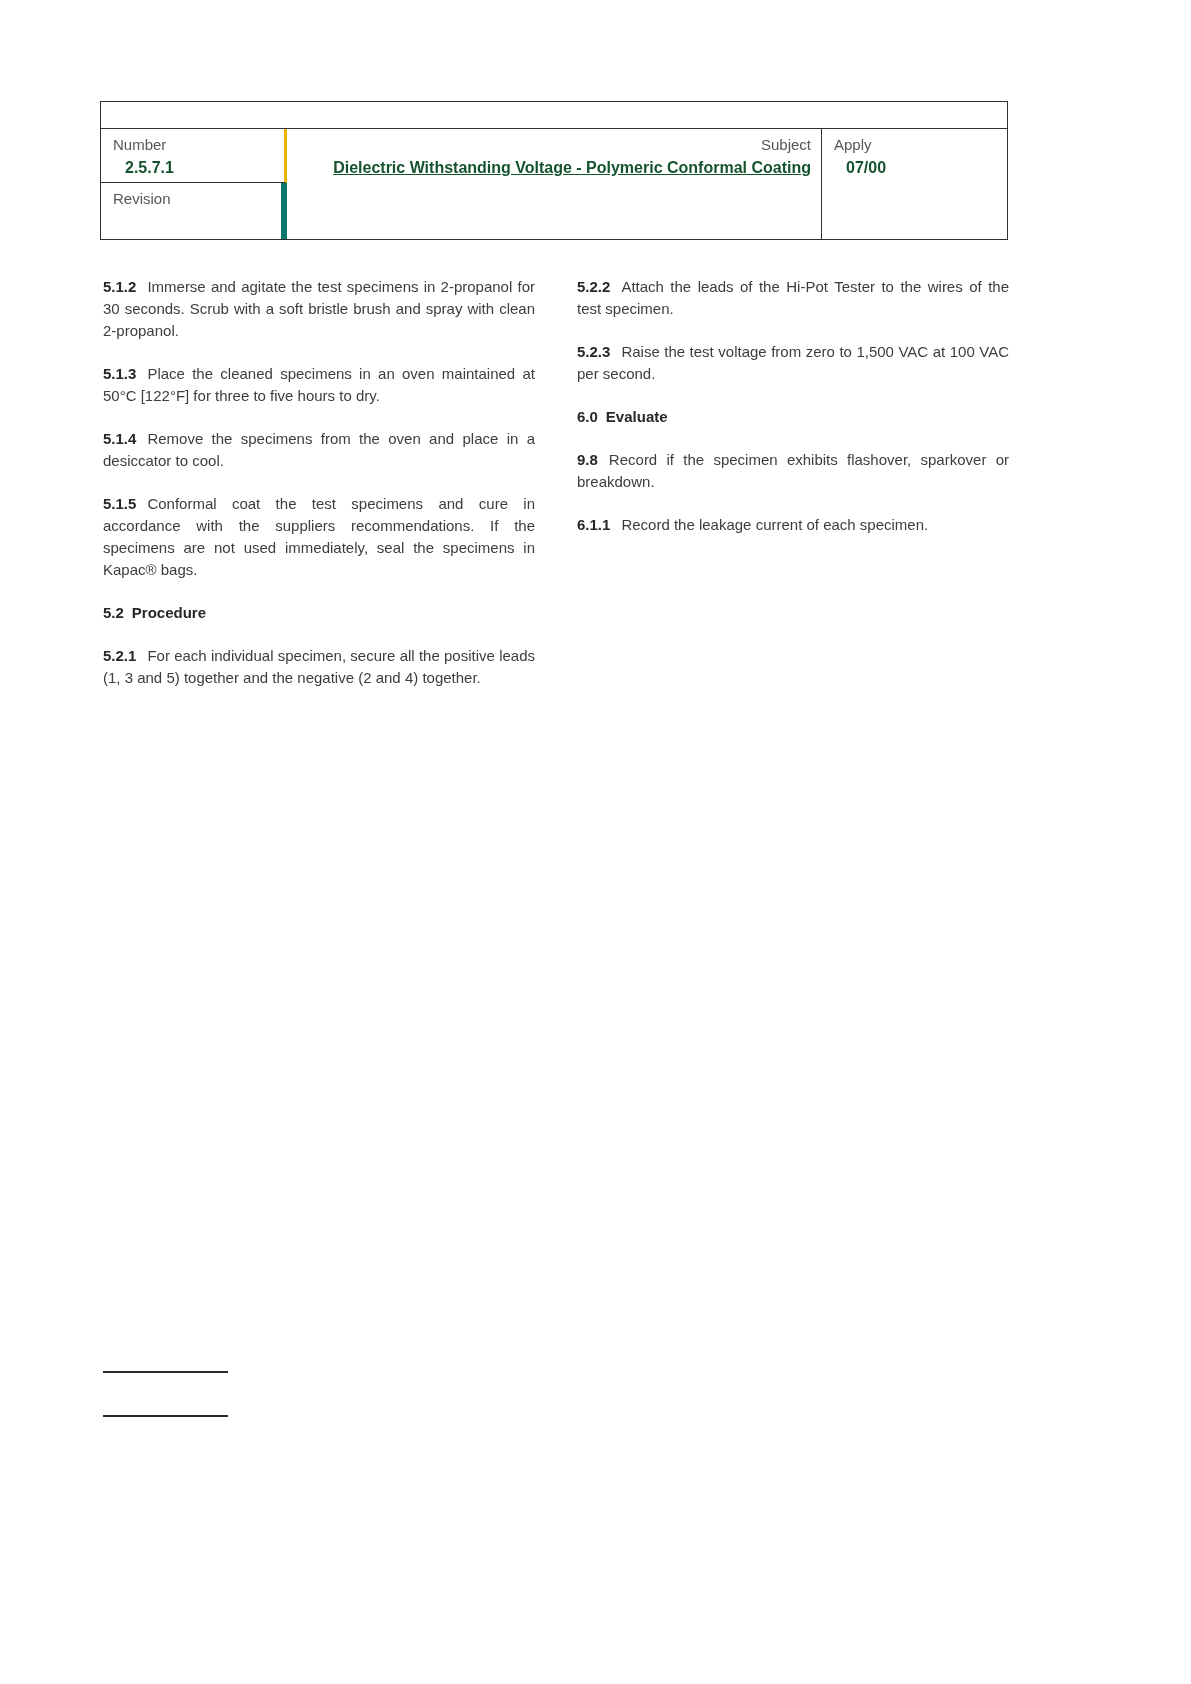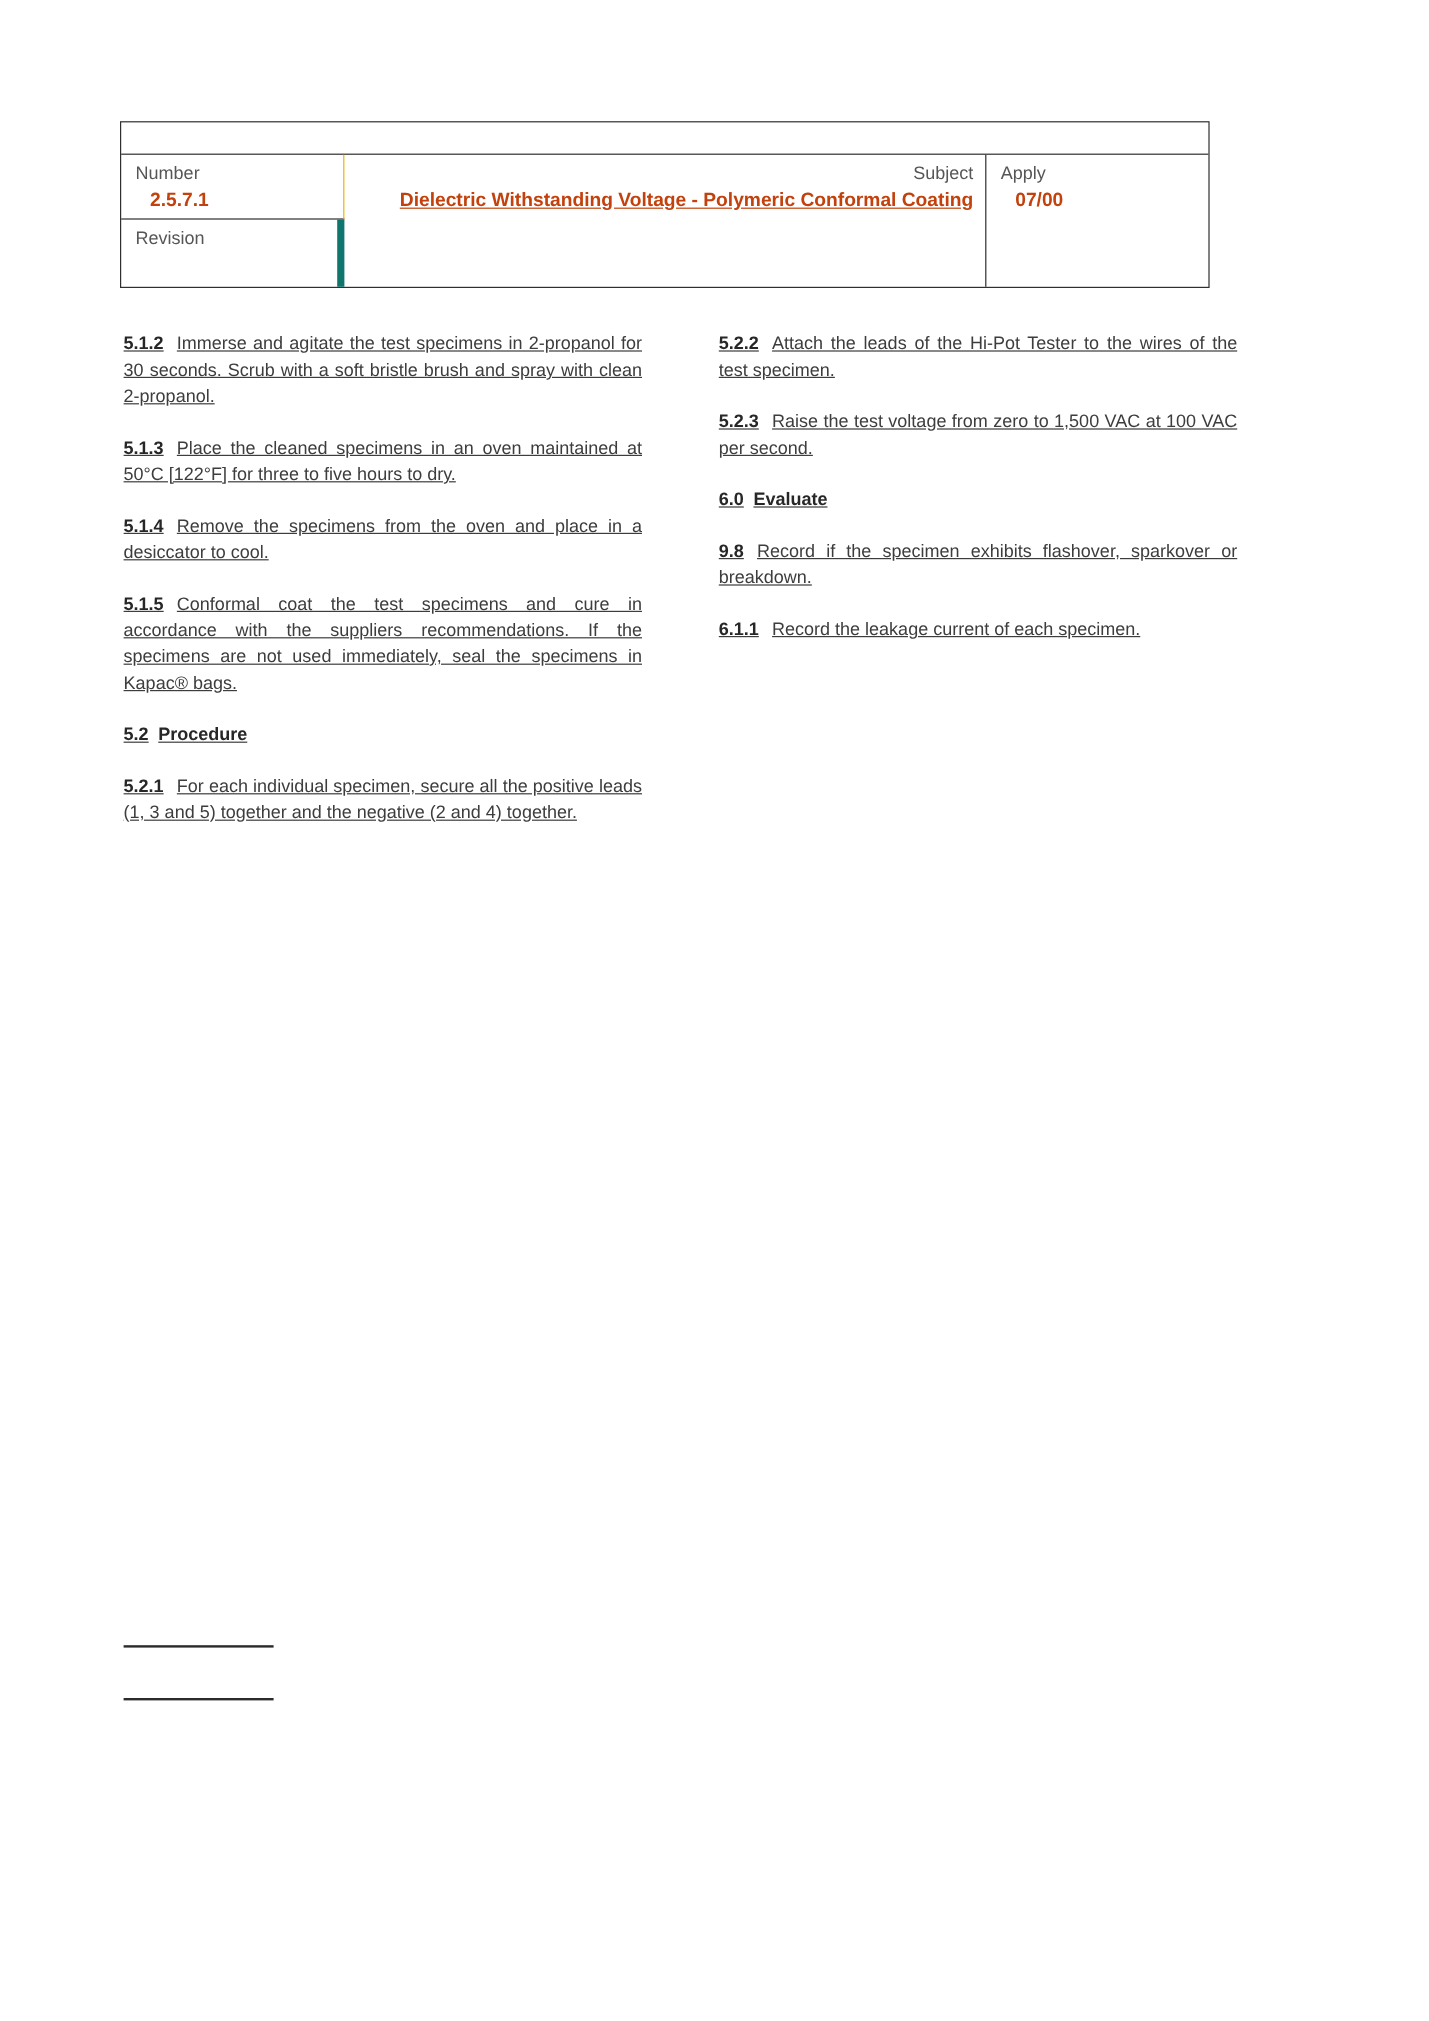--- a/index.html
+++ b/index.html
@@ -25,48 +25,47 @@
   .header-strip {
     height: 27px;
     border-bottom: 1px solid #2f2f2f;
   }
   .header-grid {
     display: grid;
     grid-template-columns: 186px 535px 1fr;
     grid-template-rows: 54px 56px;
   }
   .cell { padding: 7px 10px 6px 12px; overflow: hidden; }
-  .number-cell   { grid-column: 1; grid-row: 1; border-right: 1px solid #eab308; border-bottom: 1px solid #2f2f2f; }
+  .number-cell   { grid-column: 1; grid-row: 1; border-right: 3px solid #eab308; border-bottom: 1px solid #2f2f2f; }
   .revision-cell { grid-column: 1; grid-row: 2; border-right: 6px solid #0f766e; }
   .subject-cell  { grid-column: 2; grid-row: 1 / 3; border-right: 1px solid #2f2f2f; text-align: right; }
   .date-cell     { grid-column: 3; grid-row: 1 / 3; }
   .cell-label {
     font-size: 15px;
     color: #565656;
     line-height: 18px;
   }
   .cell-value {
     font-size: 16px;
     font-weight: bold;
-    color: #c2410c;
+    color: #14532d;
     line-height: 20px;
     margin-top: 4px;
     padding-left: 12px;
   }
   .subject-cell .cell-value { padding-left: 17px; text-decoration: underline; }
 
   
   .columns {
     position: absolute;
     left: 103px;
     top: 276px;
     width: 907px;
     display: flex;
-    gap: 64px;
-    text-decoration: underline;
+    gap: 42px;
   }
   .col { width: 432px; flex: 0 0 432px; }
   .para {
     font-size: 15px;
     line-height: 22px;
     text-align: justify;
     margin: 0 0 21px 0;
     color: #3d3d3d;
   }
   .para .num {

